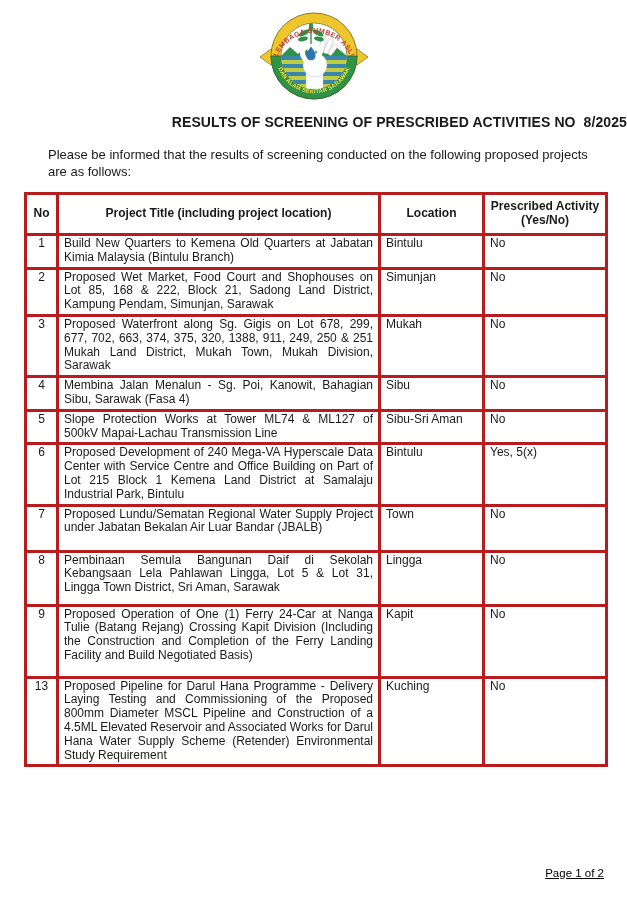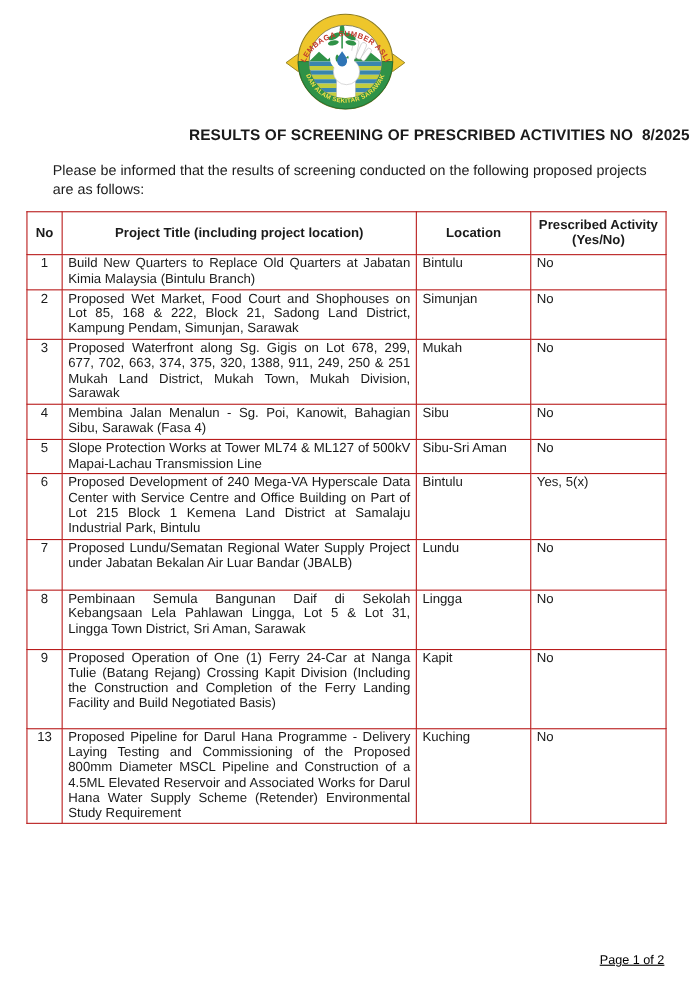--- a/index.html
+++ b/index.html
@@ -24,21 +24,21 @@
   .intro {
     position:absolute; top:147px; left:21px; right:20px;
     font-size:13px; line-height:1.28;margin-left:27px;
   }
   table.screening {
     position:absolute; top:192px; left:24px;
     width:581px; border-collapse:collapse; table-layout:fixed;
     font-size:12px;
   }
   table.screening th, table.screening td {
-    border:1px solid #b91c1c;
+    border:3px solid #b91c1c;
     padding:1px 5px 2px 5px;
     vertical-align:top;
     line-height:1.15;
     margin-top:31px;
   }
   table.screening th {
     font-weight:bold; text-align:center; vertical-align:middle;
     height:34px; padding:2px 4px;
   }
   col.c-no { width:32px; }
@@ -141,21 +141,21 @@
     <tr>
       <th>No</th>
       <th>Project Title (including project location)</th>
       <th>Location</th>
       <th>Prescribed Activity (Yes/No)</th>
     </tr>
   </thead>
   <tbody>
   <tr>
     <td class="cell-no">1</td>
-    <td class="cell-title">Build New Quarters to Replace Old Quarters at Jabatan Kimia Malaysia (Bintulu Branch)</td>
+    <td class="cell-title">Build New Quarters to Kemena Old Quarters at Jabatan Kimia Malaysia (Bintulu Branch)</td>
     <td class="cell-loc">Bintulu</td>
     <td class="cell-presc">No</td>
   </tr>
 
   <tr>
     <td class="cell-no">2</td>
     <td class="cell-title">Proposed Wet Market, Food Court and Shophouses on Lot 85, 168 &amp; 222, Block 21, Sadong Land District, Kampung Pendam, Simunjan, Sarawak</td>
     <td class="cell-loc">Simunjan</td>
     <td class="cell-presc">No</td>
   </tr>
@@ -184,21 +184,21 @@
   <tr>
     <td class="cell-no">6</td>
     <td class="cell-title">Proposed Development of 240 Mega-VA Hyperscale Data Center with Service Centre and Office Building on Part of Lot 215 Block 1 Kemena Land District at Samalaju Industrial Park, Bintulu</td>
     <td class="cell-loc">Bintulu</td>
     <td class="cell-presc">Yes, 5(x)</td>
   </tr>
 
   <tr>
     <td class="cell-no">7</td>
     <td class="cell-title">Proposed Lundu/Sematan Regional Water Supply Project under Jabatan Bekalan Air Luar Bandar (JBALB)</td>
-    <td class="cell-loc">Lundu</td>
+    <td class="cell-loc">Town</td>
     <td class="cell-presc">No</td>
   </tr>
 
   <tr>
     <td class="cell-no">8</td>
     <td class="cell-title">Pembinaan Semula Bangunan Daif di Sekolah Kebangsaan Lela Pahlawan Lingga, Lot 5 &amp; Lot 31, Lingga Town District, Sri Aman, Sarawak</td>
     <td class="cell-loc">Lingga</td>
     <td class="cell-presc">No</td>
   </tr>
 

